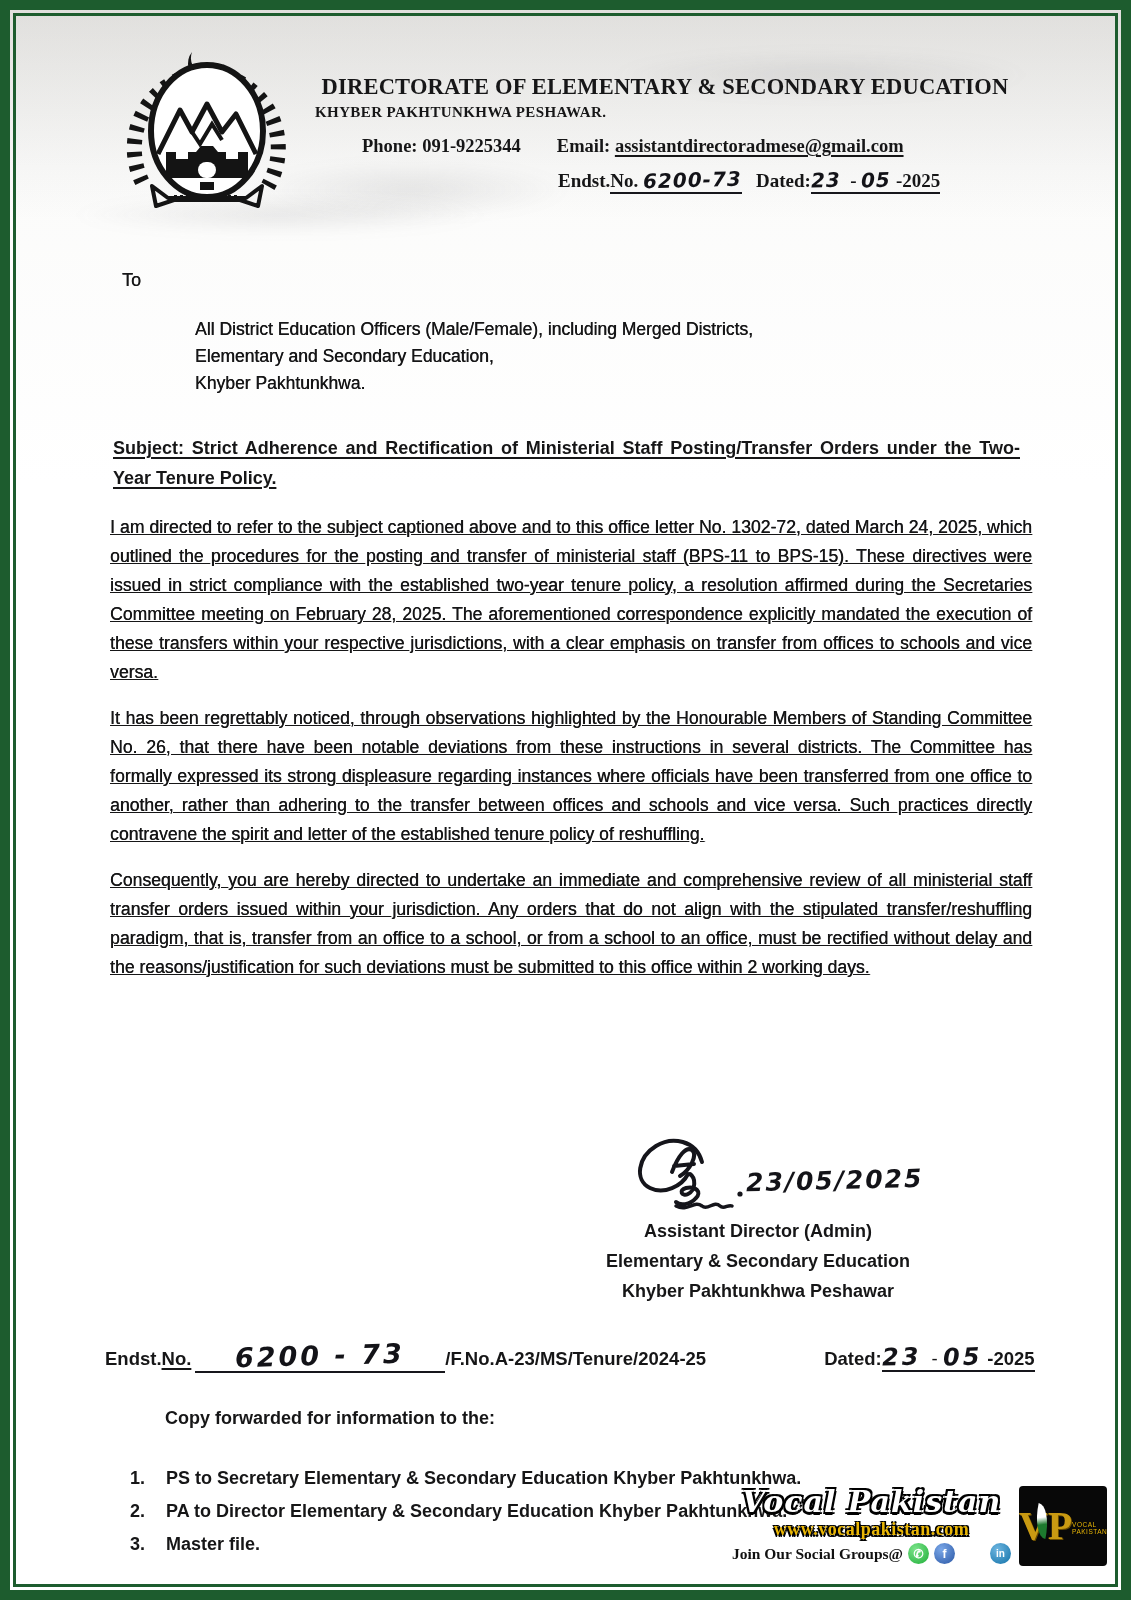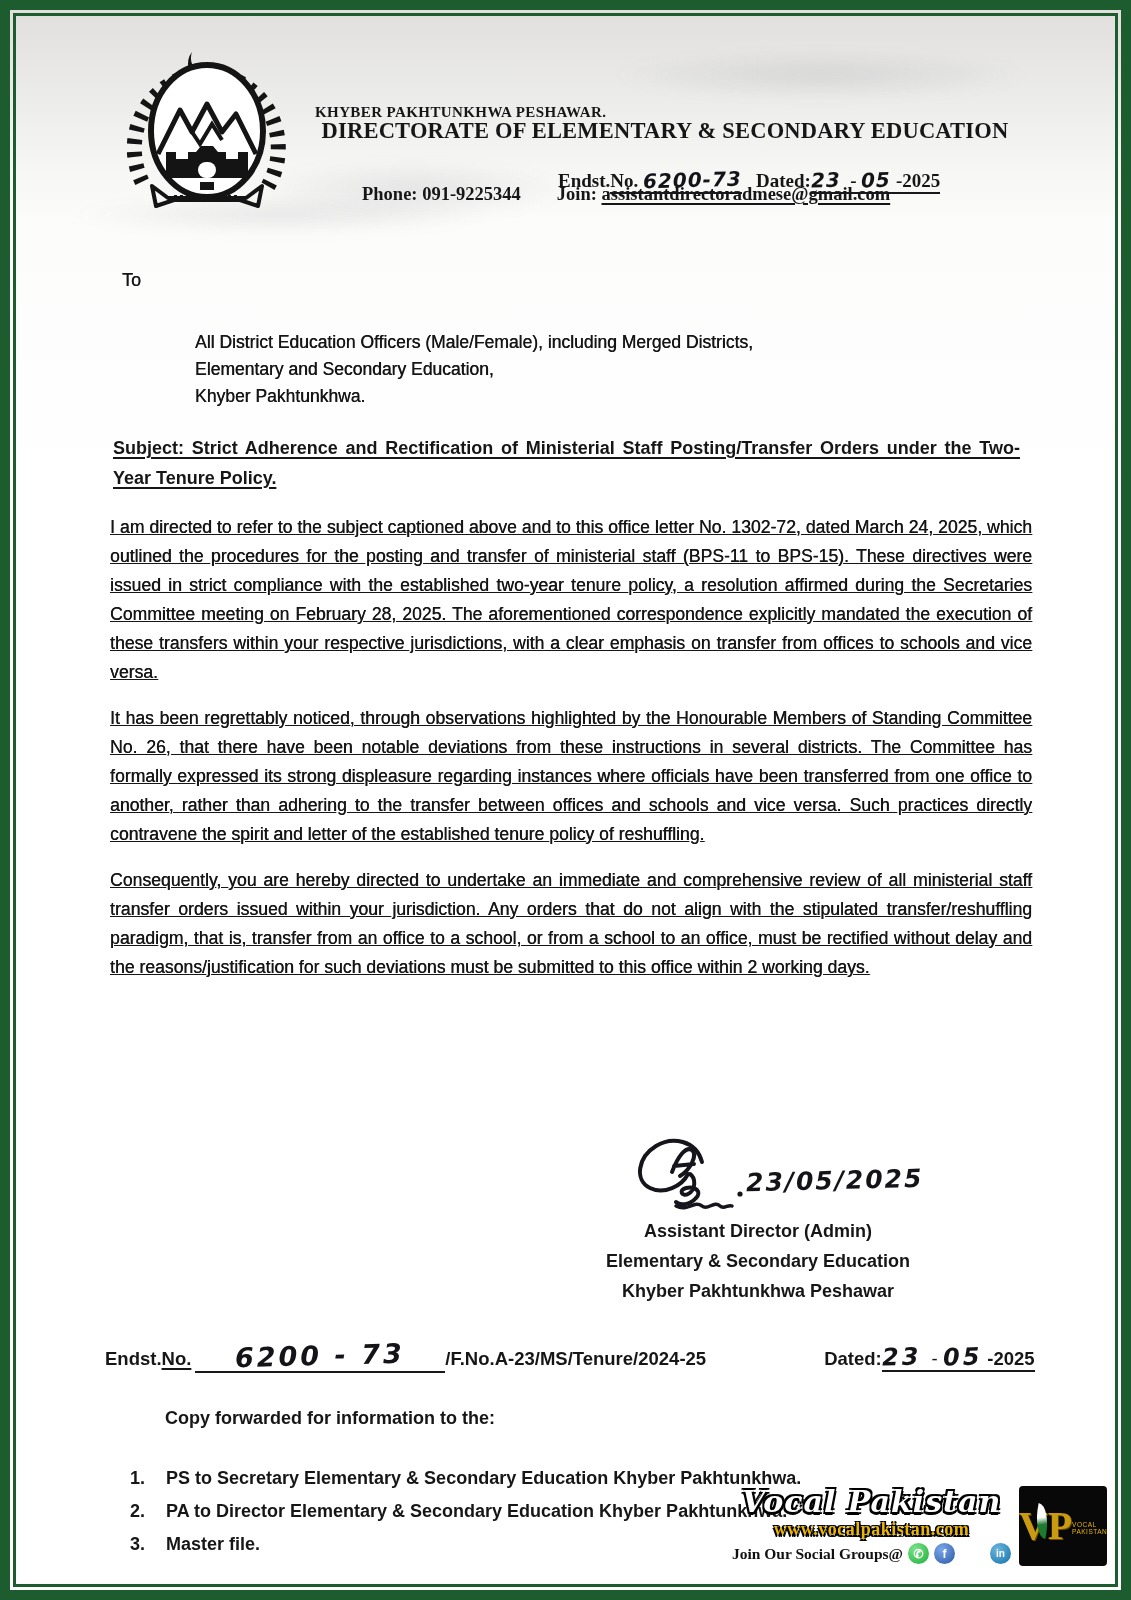--- a/index.html
+++ b/index.html
@@ -20,29 +20,29 @@
 
   .abs{position:absolute;}
   .serifb{font-family:"Liberation Serif",serif;font-weight:bold;}
   .txt{text-shadow:0.35px 0 0 currentColor;}
   .bold{font-weight:bold;}
   .hw{font-family:"DejaVu Sans",sans-serif;font-style:italic;font-weight:700;display:inline-block;transform:rotate(-1.5deg);letter-spacing:1px;color:#131318;}
   .u{border-bottom:2.2px solid #17171c;padding-bottom:1px;}
   .uln{text-decoration:underline;text-underline-offset:3px;text-decoration-thickness:2px;}
 
   
-  .hdr-org1{left:305px;top:64px;width:700px;text-align:center;font-size:22.5px;letter-spacing:0.2px;margin-top:44px;}
+  .hdr-org1{left:305px;top:64px;width:700px;text-align:center;font-size:22.5px;letter-spacing:0.2px;}
   .hdr-org2{left:305px;top:94px;width:700px;font-size:15px;letter-spacing:0.4px;}
-  .hdr-contact{left:352px;top:126px;width:660px;font-size:18.5px;display:flex;gap:36px;white-space:nowrap;margin-top:48px;}
+  .hdr-contact{left:352px;top:126px;width:660px;font-size:18.5px;display:flex;gap:36px;white-space:nowrap;}
   .hdr-endst{left:548px;top:158px;width:450px;font-size:19px;white-space:nowrap;}
   .hdr-endst .hw{font-size:20px;}
 
   
   .to-label{left:112px;top:260px;font-size:18px;}
-  .addressee{left:185px;top:306px;font-size:17.5px;line-height:27px;margin-top:13px;}
+  .addressee{left:185px;top:306px;font-size:17.5px;line-height:27px;}
   .subject{left:103px;top:423px;width:907px;font-size:18px;line-height:30px;text-align:justify;}
   .paras{left:100px;top:503px;width:922px;font-size:17.6px;line-height:29px;text-align:justify;}
   .paras p{margin:0 0 17px 0;text-decoration:underline;}
 
   
   .sig-wrap{left:548px;top:1118px;width:400px;text-align:center;}
   .sig-art{position:relative;height:88px;}
   .sig-svg{position:absolute;left:58px;top:0;}
   .sig-date{position:absolute;left:188px;top:38px;font-size:25px;letter-spacing:2px;}
   .sig-lines{font-size:18px;line-height:30px;}
@@ -107,21 +107,21 @@
 
   <div class="abs serifb hdr-org1">DIRECTORATE OF ELEMENTARY &amp; SECONDARY EDUCATION</div>
   <div class="abs serifb hdr-org2">KHYBER PAKHTUNKHWA PESHAWAR.</div>
 
   <div class="abs hdr-contact serifb">
     <span>
       <span>Phone:</span>
       <span>091-9225344</span>
     </span>
     <span>
-      <span>Join:</span>
+      <span>Email:</span>
       <span class="uln">assistantdirectoradmese@gmail.com</span>
     </span>
   </div>
 
   <div class="abs hdr-endst serifb">
     <span>Endst.</span><span class="u"><span>No.</span> <span class="hw">6200-73</span></span>
     &nbsp;&nbsp;<span>Dated:</span><span class="u"><span class="hw">23</span>&nbsp;&nbsp;<span>-</span> <span class="hw">05</span> <span>-2025</span></span>
   </div>
 
   <div class="abs txt to-label">To</div>

